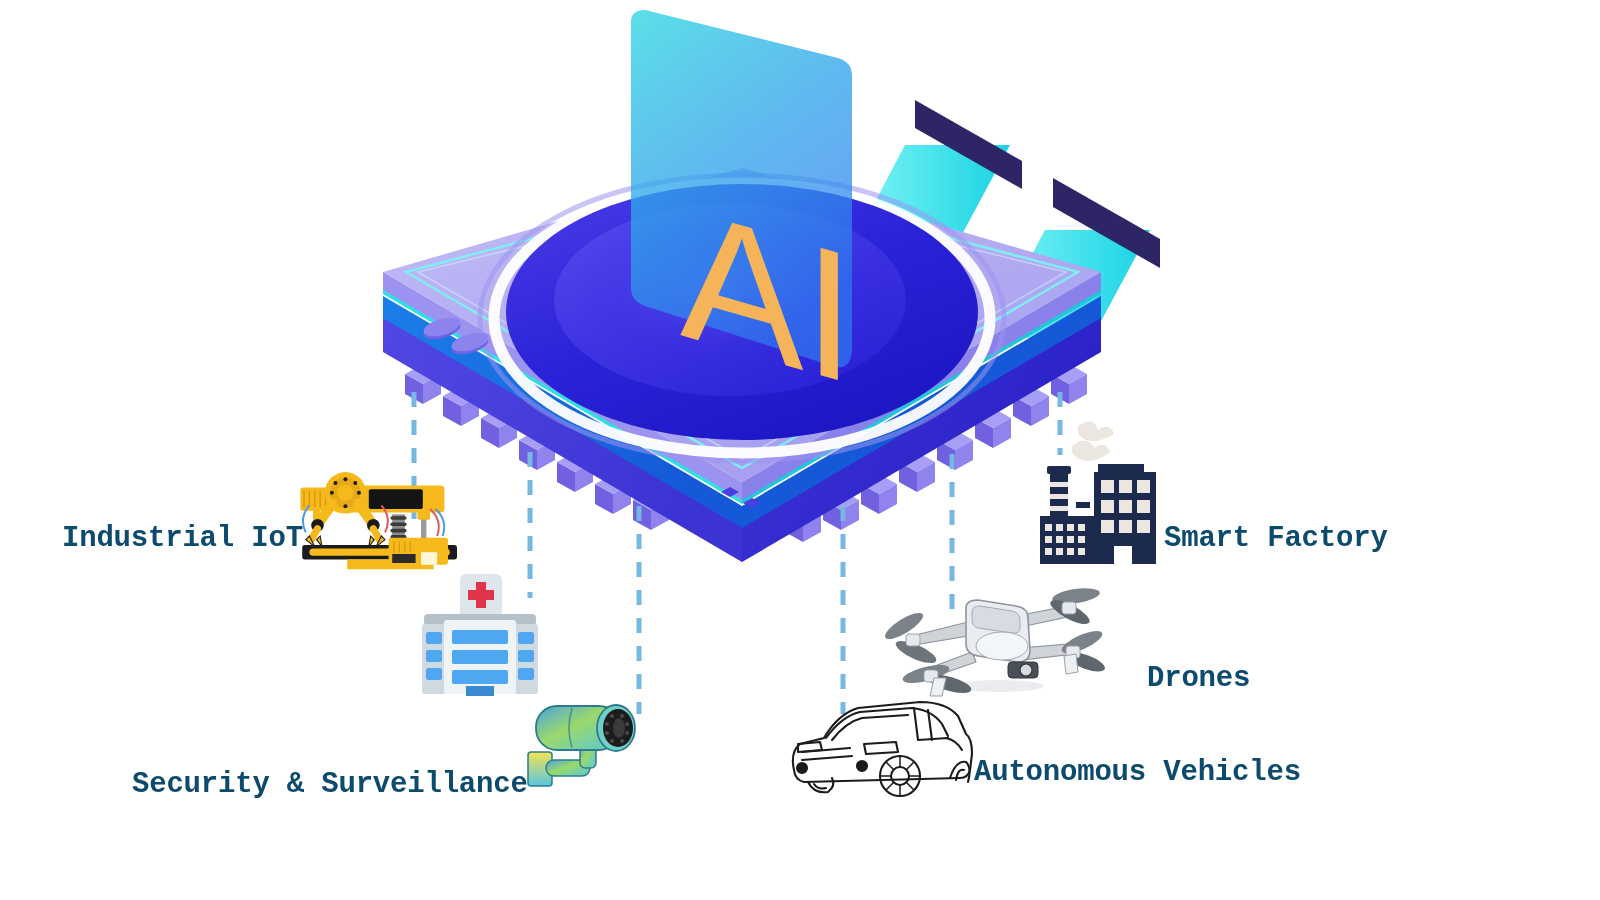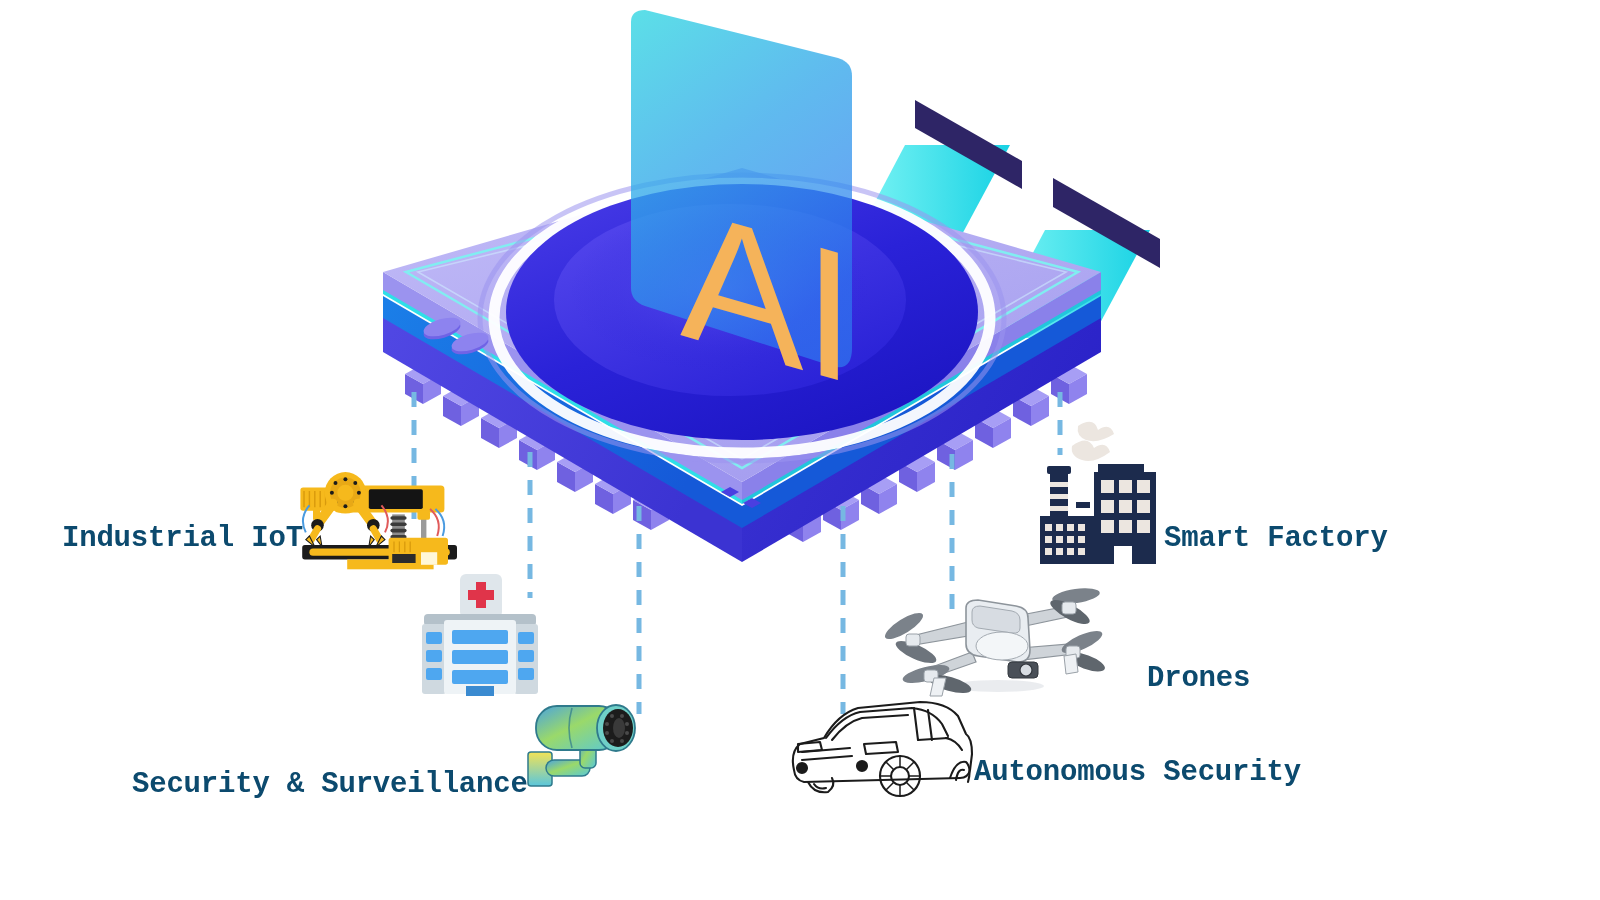--- a/index.html
+++ b/index.html
@@ -452,15 +452,15 @@
 
 <div class="label l" style="left:62px;top:524px;">Industrial IoT</div>
 
 
 <div class="label l" style="left:124px;top:770px;margin-left:8px;">Security &amp; Surveillance</div>
 
 <div class="label r" style="left:1164px;top:524px;">Smart Factory</div>
 
 <div class="label r" style="left:1110px;top:664px;margin-left:37px;">Drones</div>
 
-<div class="label r" style="left:974px;top:758px;">Autonomous Security</div>
+<div class="label r" style="left:974px;top:758px;">Autonomous Vehicles</div>
 
 </div>
 
 </body></html>

